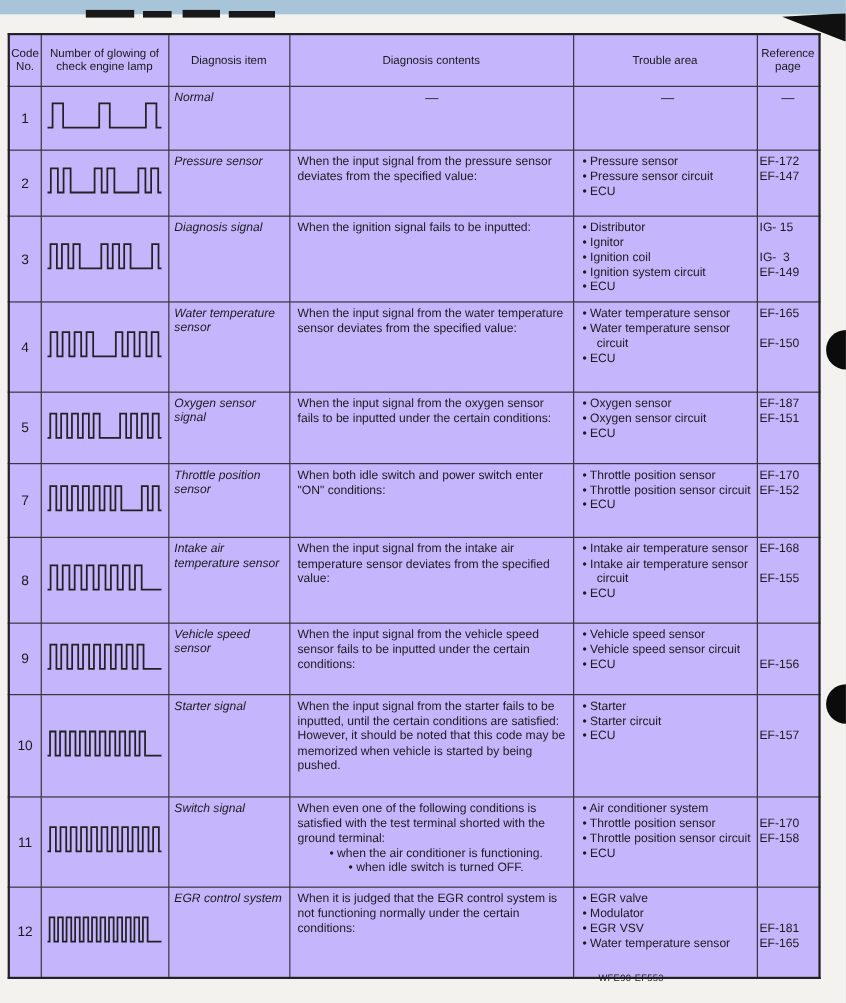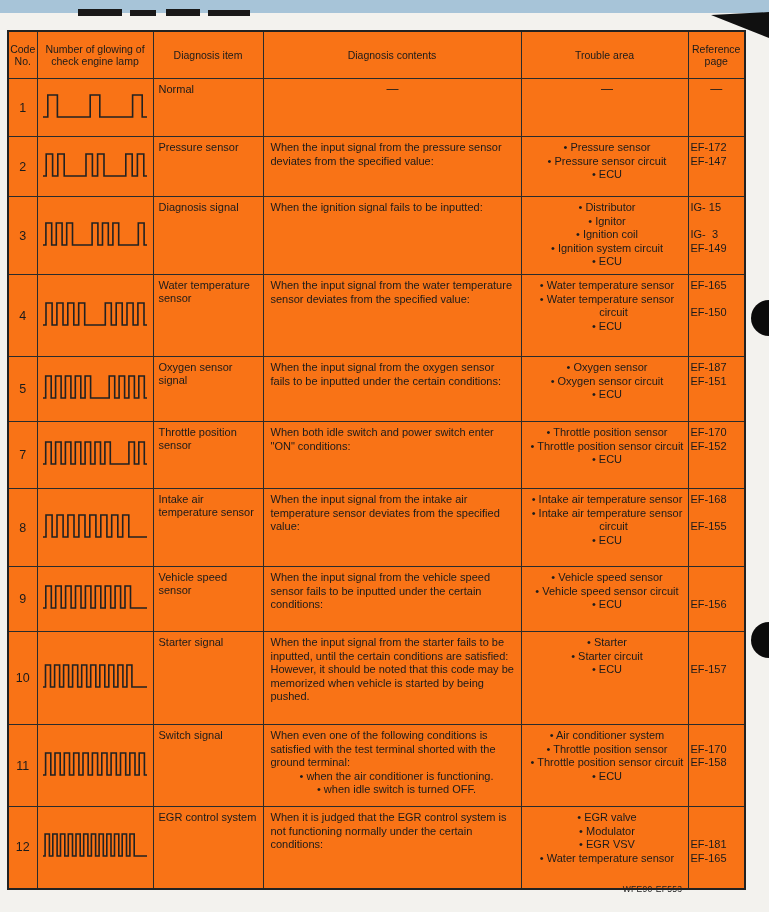--- a/index.html
+++ b/index.html
@@ -16,39 +16,39 @@
     clip-path:polygon(0 12%,100% 0,100% 100%);
   }
   .hole{position:absolute;left:751px;width:36px;height:36px;border-radius:50%;background:#0b0b0b;}
   .hole1{top:300px;}
   .hole2{top:622px;}
 
   table.diag{
     position:absolute;left:7px;top:30px;width:737px;
     border-collapse:collapse;table-layout:fixed;
     border:2.5px solid #222;
-    background:#f97316;
+    background:#c4b5fd;
   }
   td,th{border:1.5px solid #2b2b2b;vertical-align:top;overflow:hidden;padding:0;}
   th{
     font-weight:400;font-size:10.5px;line-height:12.5px;text-align:center;
     vertical-align:middle;white-space:pre-line;padding:2px 1px;height:42px;
   }
   .c-code{text-align:center;vertical-align:middle;font-size:12.5px;}
   .c-wave{vertical-align:middle;text-align:center;}
-  .c-item{padding:4px 4px 2px 5px;font-size:11px;line-height:13px;}
+  .c-item{padding:4px 4px 2px 5px;font-size:11px;line-height:13px;font-style:italic;}
   .c-contents{padding:4px 6px 2px 7px;font-size:11px;line-height:13.5px;}
   .c-contents p{margin:0;}
   .c-contents .sub{padding-left:18px;text-indent:-10px;text-align:center;}
-  .c-trouble{padding:4px 3px 2px 8px;font-size:11px;line-height:13.5px;text-align:center;}
+  .c-trouble{padding:4px 3px 2px 8px;font-size:11px;line-height:13.5px;}
   .c-trouble div{padding-left:13px;text-indent:-13px;}
   .c-ref{padding:4px 2px 2px 2px;font-size:11px;line-height:13.5px;white-space:pre;}
   .dashc{text-align:center;padding-top:4px;font-size:12px;}
   .footer-code{
-    position:absolute;left:560px;top:884px;width:185px;text-align:center;
+    position:absolute;left:544px;top:884px;width:185px;text-align:left;
     font-size:8.5px;letter-spacing:.3px;color:#222;
   }
   svg.wave polyline{fill:none;stroke:#222;stroke-width:1.6;stroke-linejoin:miter;}
 </style>
 </head>
 <body>
 
 <div class="topbar"></div>
 <div class="frag" style="left:78px;top:9px;width:44px;height:7px;"></div>
 <div class="frag" style="left:130px;top:10px;width:26px;height:6px;"></div>

